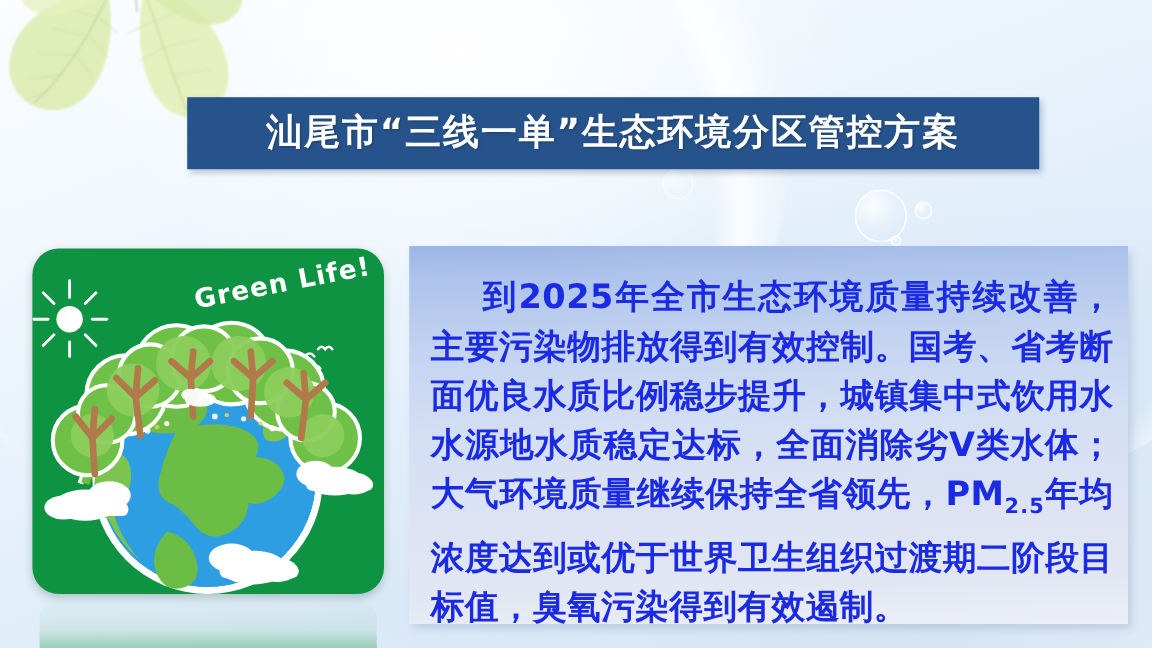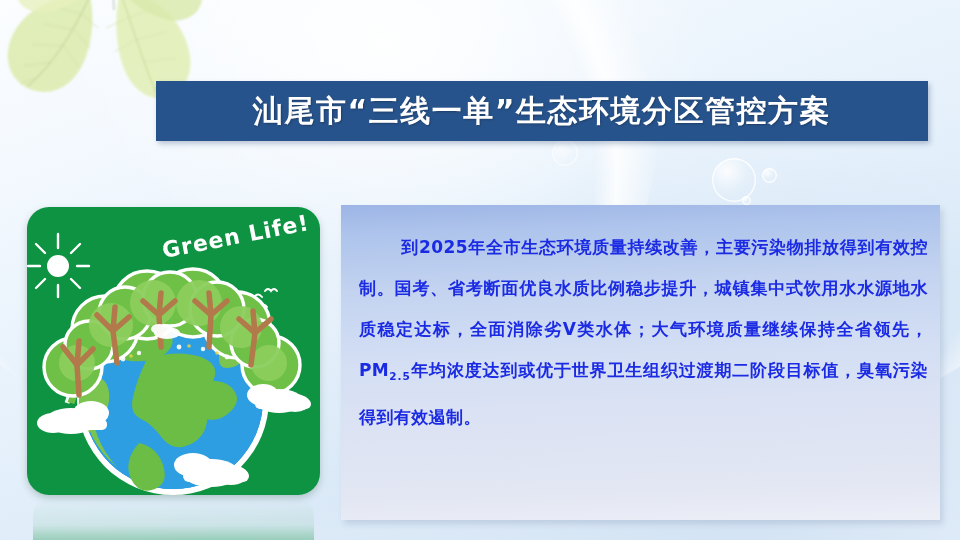--- a/index.html
+++ b/index.html
@@ -31,21 +31,21 @@
   .b2{left:762px;top:168px;width:15px;height:15px;}
   .b3{left:742px;top:196px;width:9px;height:9px;}
   .b4{left:552px;top:140px;width:26px;height:26px;opacity:.75;}
 
   
   .leaves{position:absolute;left:-6px;top:-30px;width:230px;height:150px;
           filter:blur(1.1px);opacity:.92;}
 
   
   .title-bar{
-    position:absolute;left:156px;top:81px;width:772px;height:60px;
+    position:absolute;left:156px;top:81px;width:710px;height:60px;
     background:#27538c;
     box-shadow:2px 3px 5px rgba(40,70,110,0.28);
     display:flex;align-items:center;justify-content:center;
   }
   .title-text{
     color:#ffffff;font-size:30px;font-weight:bold;letter-spacing:1.5px;
     white-space:nowrap;line-height:1;
     text-shadow:1px 1px 2px rgba(0,0,0,0.25);
     font-family:"DejaVu Sans","Liberation Sans",sans-serif;
   }
@@ -71,21 +71,21 @@
   }
 
   
   .text-box{
     position:absolute;left:341px;top:205px;width:599px;height:315px;
     background:linear-gradient(178deg,#9db5e6 0%,#aec4ec 9%,#c3d3f0 26%,#d4dff4 48%,#dde3f3 70%,#e3e7f3 88%,#eceff7 100%);
     box-shadow:3px 4px 6px rgba(80,100,140,0.18);
   }
   .text-inner{
     position:absolute;left:18px;top:22px;right:12px;
-    color:#1b2ae3;font-size:17px;line-height:41px;font-weight:bold;
+    color:#1b2ae3;font-size:28px;line-height:41px;font-weight:bold;
     text-align:justify;text-align-last:left;
     font-family:"DejaVu Sans","Liberation Sans",sans-serif;
     letter-spacing:0.4px;
   }
   .text-inner .ind{display:inline-block;width:42px;}
   .text-inner sub{font-size:0.62em;letter-spacing:1px;}
 </style>
 </head>
 <body>
 

